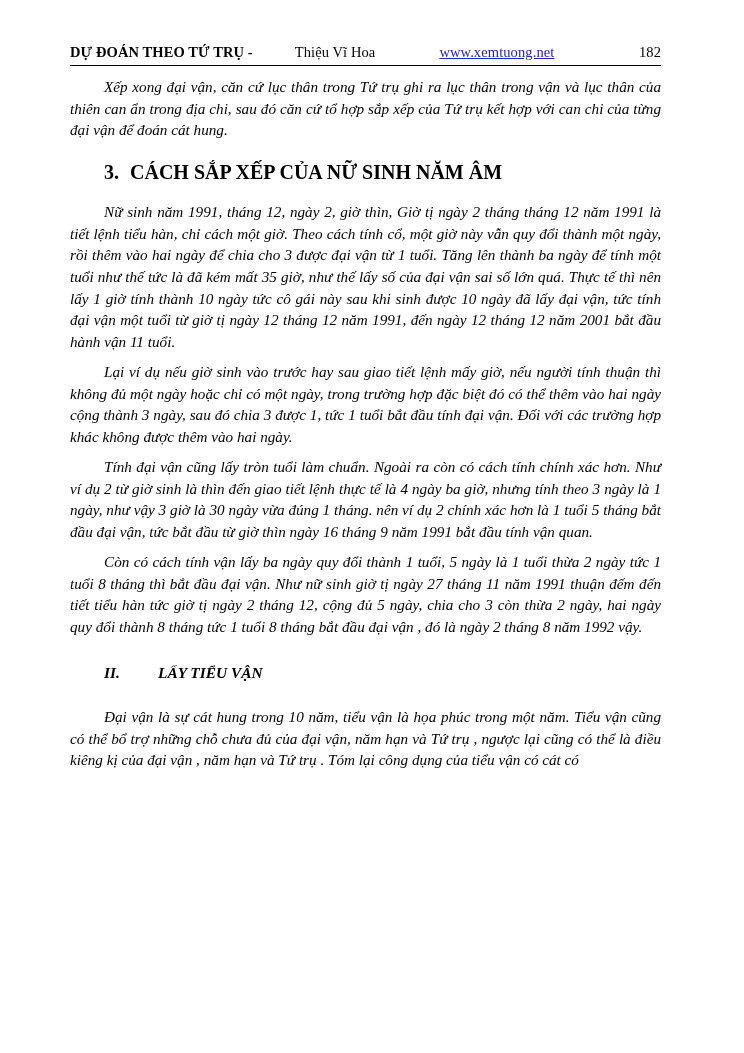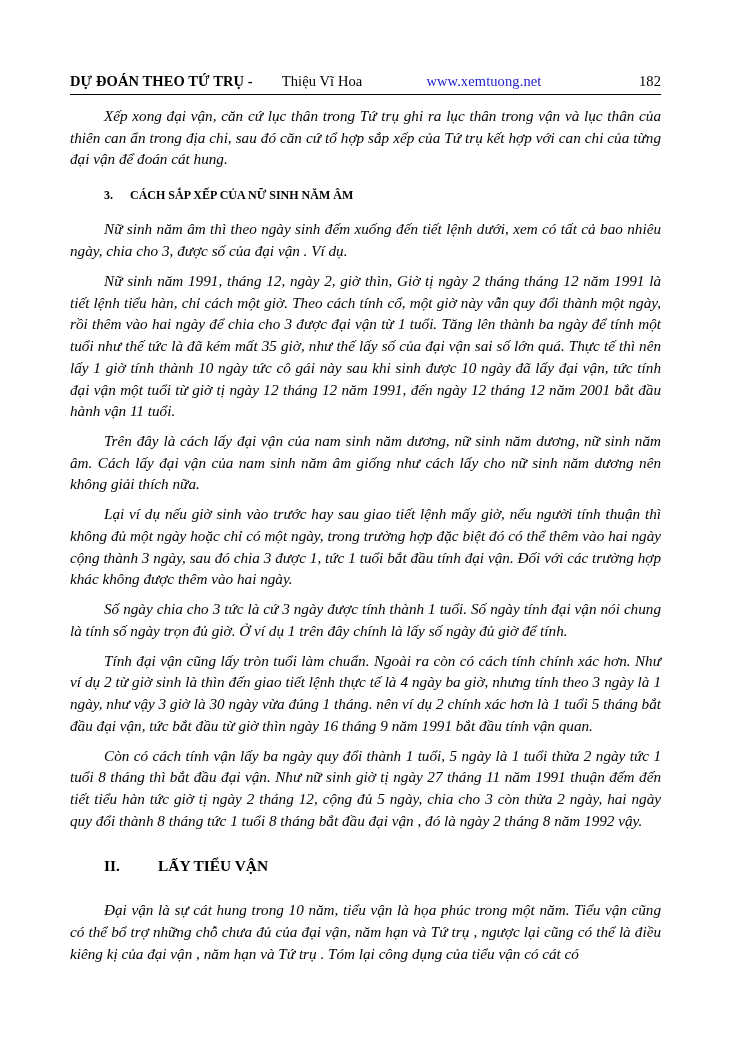--- a/index.html
+++ b/index.html
@@ -28,28 +28,28 @@
     align-items: baseline;
     font-size: 14.5px;
     letter-spacing: 0.1px;
     margin-bottom: 2px;
   }
   .hdr-title {
     font-weight: bold;
     white-space: nowrap;
   }
   .hdr-author {
-    margin-left: 29px;
+    margin-left: 42px;
     white-space: nowrap;
   }
   .hdr-link {
     margin-left: 64px;
     color: #2222cc;
+    text-decoration: underline;
     white-space: nowrap;
-    margin-top: 29px;
   }
   .hdr-page {
     margin-left: auto;
     white-space: nowrap;
   }
   .rule {
     border: none;
     border-top: 1px solid #000;
     margin: 4px 0 10px 0;
   }
@@ -61,35 +61,36 @@
   }
   p.para {
     margin: 0 0 0 0;
     text-indent: 34px;
     font-style: italic;
   }
   p.para + p.para {
     margin-top: 8px;
   }
   h2.section {
-    font-size: 12px;
+    font-size: 20px;
     font-weight: bold;
     margin: 17px 0 14px 0;
     text-indent: 0;
     padding-left: 34px;
   }
   h2.section .num {
     display: inline-block;
     width: 26px;
   }
   h2.section2 {
     font-size: 15.4px;
     font-weight: bold;
     margin: 24px 0 22px 0;
     padding-left: 34px;
+    font-style: italic;
   }
   h2.section2 .num {
     display: inline-block;
     width: 54px;
   }
 </style>
 </head>
 <body>
 
 <div class="page">
@@ -103,25 +104,22 @@
   <hr class="rule">
 
   <div class="body">
 
     <p class="para">Xếp xong đại vận, căn cứ lục thân trong Tứ trụ ghi ra lục thân trong vận và lục thân của thiên can ẩn trong địa chi, sau đó căn cứ tổ hợp sắp xếp của Tứ trụ kết hợp với can chi của từng đại vận để đoán cát hung.</p>
 
     <h2 class="section">
       <span class="num">3.</span><span>CÁCH SẮP XẾP CỦA NỮ SINH NĂM ÂM</span>
     </h2>
 
-    <p class="para">Nữ sinh năm âm thì theo ngày sinh đếm xuống đến tiết lệnh dưới, xem có tất cả bao nhiêu ngày, chia cho 3, được số của đại vận . Ví dụ.</p>
     <p class="para">Nữ sinh năm 1991, tháng 12, ngày 2, giờ thìn, Giờ tị ngày 2 tháng tháng 12 năm 1991 là tiết lệnh tiểu hàn, chỉ cách một giờ. Theo cách tính cổ, một giờ này vẫn quy đổi thành một ngày, rồi thêm vào hai ngày để chia cho 3 được đại vận từ 1 tuổi. Tăng lên thành ba ngày để tính một tuổi như thế tức là đã kém mất 35 giờ, như thế lấy số của đại vận sai số lớn quá. Thực tế thì nên lấy 1 giờ tính thành 10 ngày tức cô gái này sau khi sinh được 10 ngày đã lấy đại vận, tức tính đại vận một tuổi từ giờ tị ngày 12 tháng 12 năm 1991, đến ngày 12 tháng 12 năm 2001 bắt đầu hành vận 11 tuổi.</p>
-    <p class="para">Trên đây là cách lấy đại vận của nam sinh năm dương, nữ sinh năm dương, nữ sinh năm âm. Cách lấy đại vận của nam sinh năm âm giống như cách lấy cho nữ sinh năm dương nên không giải thích nữa.</p>
     <p class="para">Lại ví dụ nếu giờ sinh vào trước hay sau giao tiết lệnh mấy giờ, nếu người tính thuận thì không đủ một ngày hoặc chỉ có một ngày, trong trường hợp đặc biệt đó có thể thêm vào hai ngày cộng thành 3 ngày, sau đó chia 3 được 1, tức 1 tuổi bắt đầu tính đại vận. Đối với các trường hợp khác không được thêm vào hai ngày.</p>
-    <p class="para">Số ngày chia cho 3 tức là cứ 3 ngày được tính thành 1 tuổi. Số ngày tính đại vận nói chung là tính số ngày trọn đủ giờ. Ở ví dụ 1 trên đây chính là lấy số ngày đủ giờ để tính.</p>
     <p class="para">Tính đại vận cũng lấy tròn tuổi làm chuẩn. Ngoài ra còn có cách tính chính xác hơn. Như ví dụ 2 từ giờ sinh là thìn đến giao tiết lệnh thực tế là 4 ngày ba giờ, nhưng tính theo 3 ngày là 1 ngày, như vậy 3 giờ là 30 ngày vừa đúng 1 tháng. nên ví dụ 2 chính xác hơn là 1 tuổi 5 tháng bắt đầu đại vận, tức bắt đầu từ giờ thìn ngày 16 tháng 9 năm 1991 bắt đầu tính vận quan.</p>
     <p class="para">Còn có cách tính vận lấy ba ngày quy đổi thành 1 tuổi, 5 ngày là 1 tuổi thừa 2 ngày tức 1 tuổi 8 tháng thì bắt đầu đại vận. Như nữ sinh giờ tị ngày 27 tháng 11 năm 1991 thuận đếm đến tiết tiểu hàn tức giờ tị ngày 2 tháng 12, cộng đủ 5 ngày, chia cho 3 còn thừa 2 ngày, hai ngày quy đổi thành 8 tháng tức 1 tuổi 8 tháng bắt đầu đại vận , đó là ngày 2 tháng 8 năm 1992 vậy.</p>
 
     <h2 class="section2">
       <span class="num">II.</span><span>LẤY TIỂU VẬN</span>
     </h2>
 
     <p class="para">Đại vận là sự cát hung trong 10 năm, tiểu vận là họa phúc trong một năm. Tiểu vận cũng có thể bổ trợ những chỗ chưa đủ của đại vận, năm hạn và Tứ trụ , ngược lại cũng có thể là điều kiêng kị của đại vận , năm hạn và Tứ trụ . Tóm lại công dụng của tiểu vận có cát có</p>
 
   </div>

